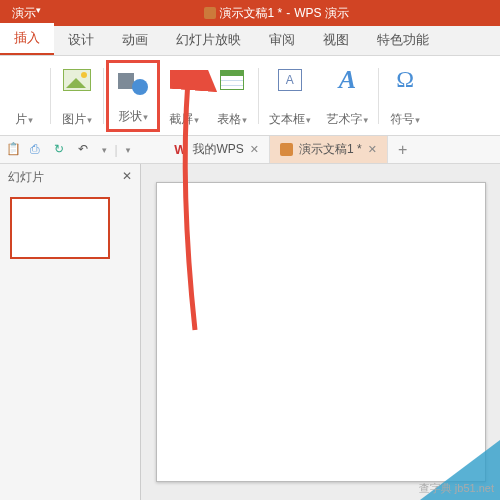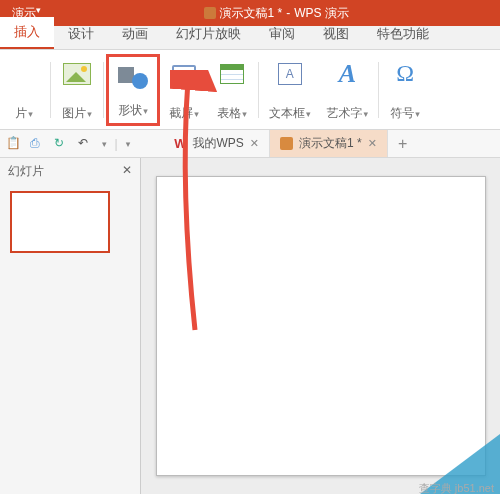--- a/index.html
+++ b/index.html
@@ -1,21 +1,21 @@
 <!DOCTYPE html>
 <html><head>
 <meta charset="utf-8">
 <style>
 *{margin:0;padding:0;box-sizing:border-box;font-family:"Microsoft YaHei",sans-serif}
 body{width:500px;height:500px;background:#fff;overflow:hidden;position:relative}
 .titlebar{height:26px;background:#d14424;color:#fff;display:flex;align-items:center;font-size:12px}
 .titlebar .left{padding:0 12px;display:flex;align-items:flex-start;}
 .titlebar .center{flex:1;text-align:center;display:flex;align-items:center;justify-content:center;gap:4px}
 .docicon{display:inline-block;width:12px;height:12px;background:#cc7a3b;border-radius:2px}
-.tabs{height:24px;background:#f2f2f2;display:flex;align-items:flex-end;font-size:13px;color:#555;border-bottom:1px solid #d8d8d8}
+.tabs{height:30px;background:#f2f2f2;display:flex;align-items:flex-end;font-size:13px;color:#555;border-bottom:1px solid #d8d8d8}
 .tab{padding:6px 14px;cursor:pointer}
 .tab.active{color:#d14424;background:#fff;border-bottom:2px solid #d14424}
 .ribbon{height:80px;background:#fff;display:flex;align-items:center;padding:4px 0;border-bottom:1px solid #d8d8d8;font-size:12px;color:#666}
 .rgroup{display:flex;flex-direction:column;align-items:center;padding:4px 8px;height:72px;justify-content:space-between;cursor:pointer}
 .ricon{width:32px;height:32px;display:flex;align-items:center;justify-content:center;position:relative}
 .dd::after{content:"▾";font-size:9px;margin-left:1px;color:#888}
 .sep{width:1px;height:56px;background:#e0e0e0;margin:0 2px}
 .highlight{border:3px solid #e74c3c;border-radius:0}
 .qat{height:28px;background:#f7f7f7;border-bottom:1px solid #d8d8d8;display:flex;align-items:center;font-size:12px;color:#555}
 .qat .tools{display:flex;gap:8px;padding:0 6px;align-items:center}

